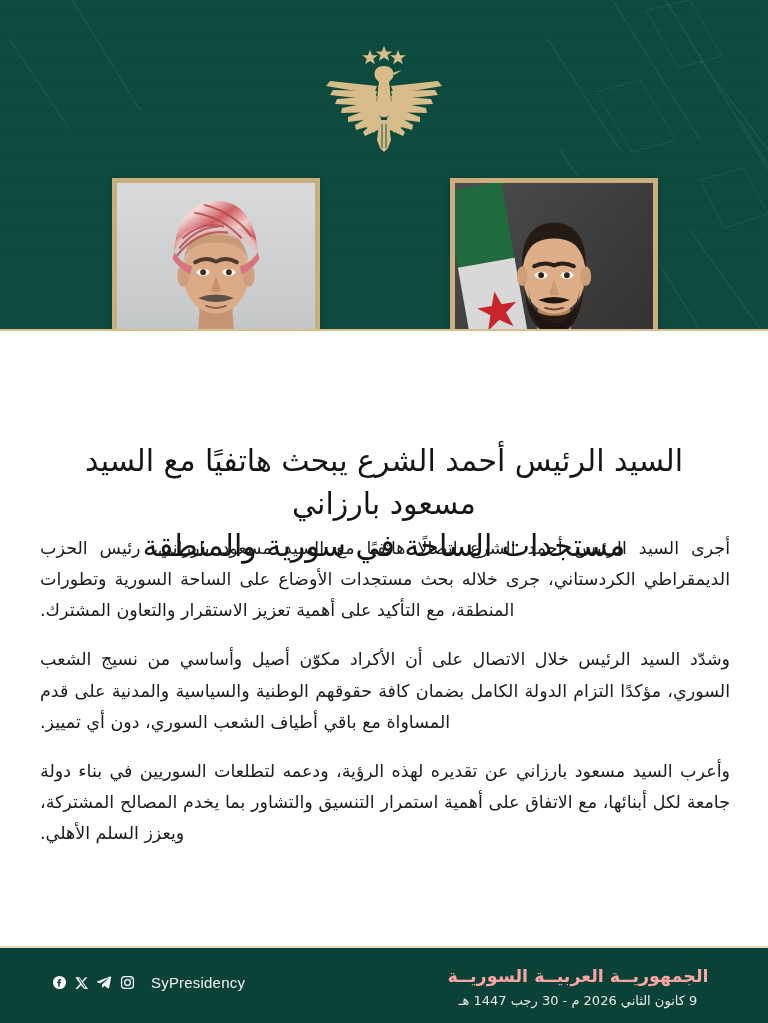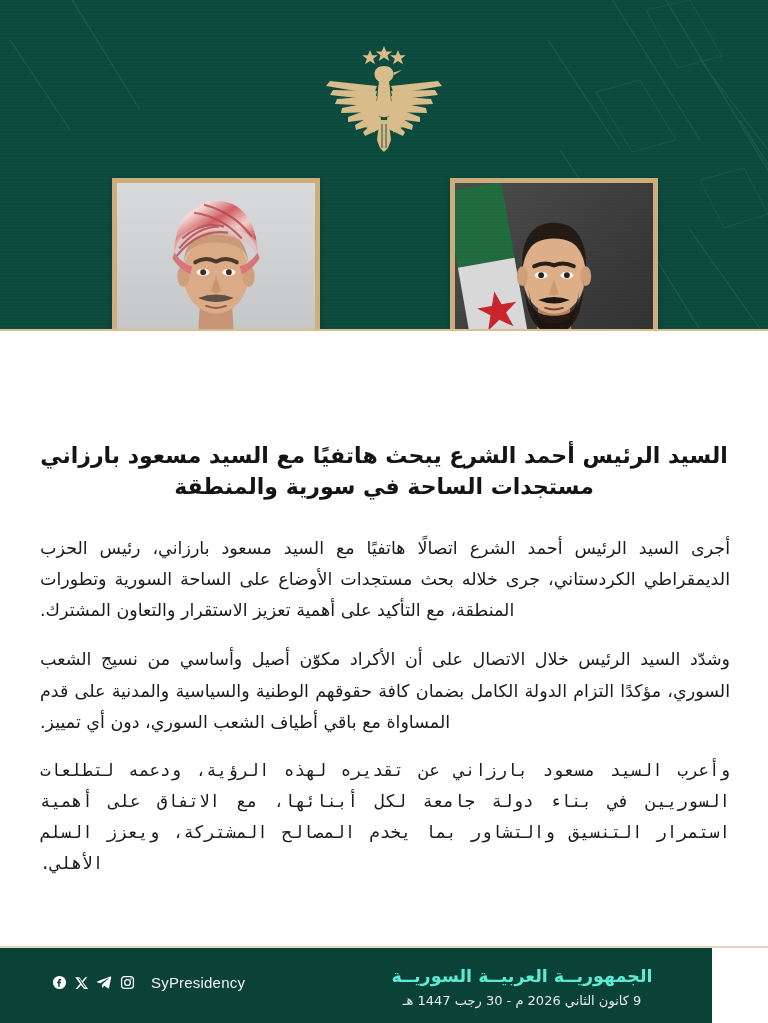--- a/index.html
+++ b/index.html
@@ -81,51 +81,51 @@
   .photo svg { display:block; width:100%; height:100%; }
 
   
   .headline {
     position: absolute;
     left: 40px;
     top: 440px;
     width: 688px;
     text-align: center;
     direction: rtl;
-    font-size: 22px;
+    font-size: 30px;
     line-height: 1.42;
-    font-weight: bold;
+    font-weight: normal;
     color: #141414;
     letter-spacing: -0.2px;
   }
 
   
   .body-wrap {
     position: absolute;
     left: 40px;
     top: 533px;
     width: 690px;
     direction: rtl;
   }
   .para {
     text-align: justify;
     text-align-last: left;
     font-size: 17.5px;
     line-height: 1.78;
     color: #1b1b1b;
     margin-bottom: 18px;
   }
-  .para:last-child { margin-bottom: 16px; font-family: Liberation Mono, monospace; }
+  .para:last-child { margin-bottom: 16px; }
 
   
   .footer {
     position: absolute;
     left: 0;
     top: 948px;
-    width: 712px;
+    width: 768px;
     height: 75px;
     background: #0B4237;
     padding-left: 24px;
   }
   .footer-hairline {
     position:absolute; left:0; top:-2px; width:768px; height:2px;
     background: rgba(201,169,106,.45);
   }
   .social {
     position: absolute;
@@ -146,21 +146,21 @@
   }
   .footer-right {
     position: absolute;
     right: 40px;
     top: 16px;
     text-align: center;
     direction: rtl;
     width: 300px;
   }
   .republic {
-    color: #5eead4;
+    color: #fca5a5;
     font-size: 17.5px;
     font-weight: bold;
     letter-spacing: 1.2px;
     line-height: 1.4;
   }
   .date-line {
     color: #eaeaea;
     font-size: 13px;
     margin-top: 4px;
     letter-spacing: .2px;

